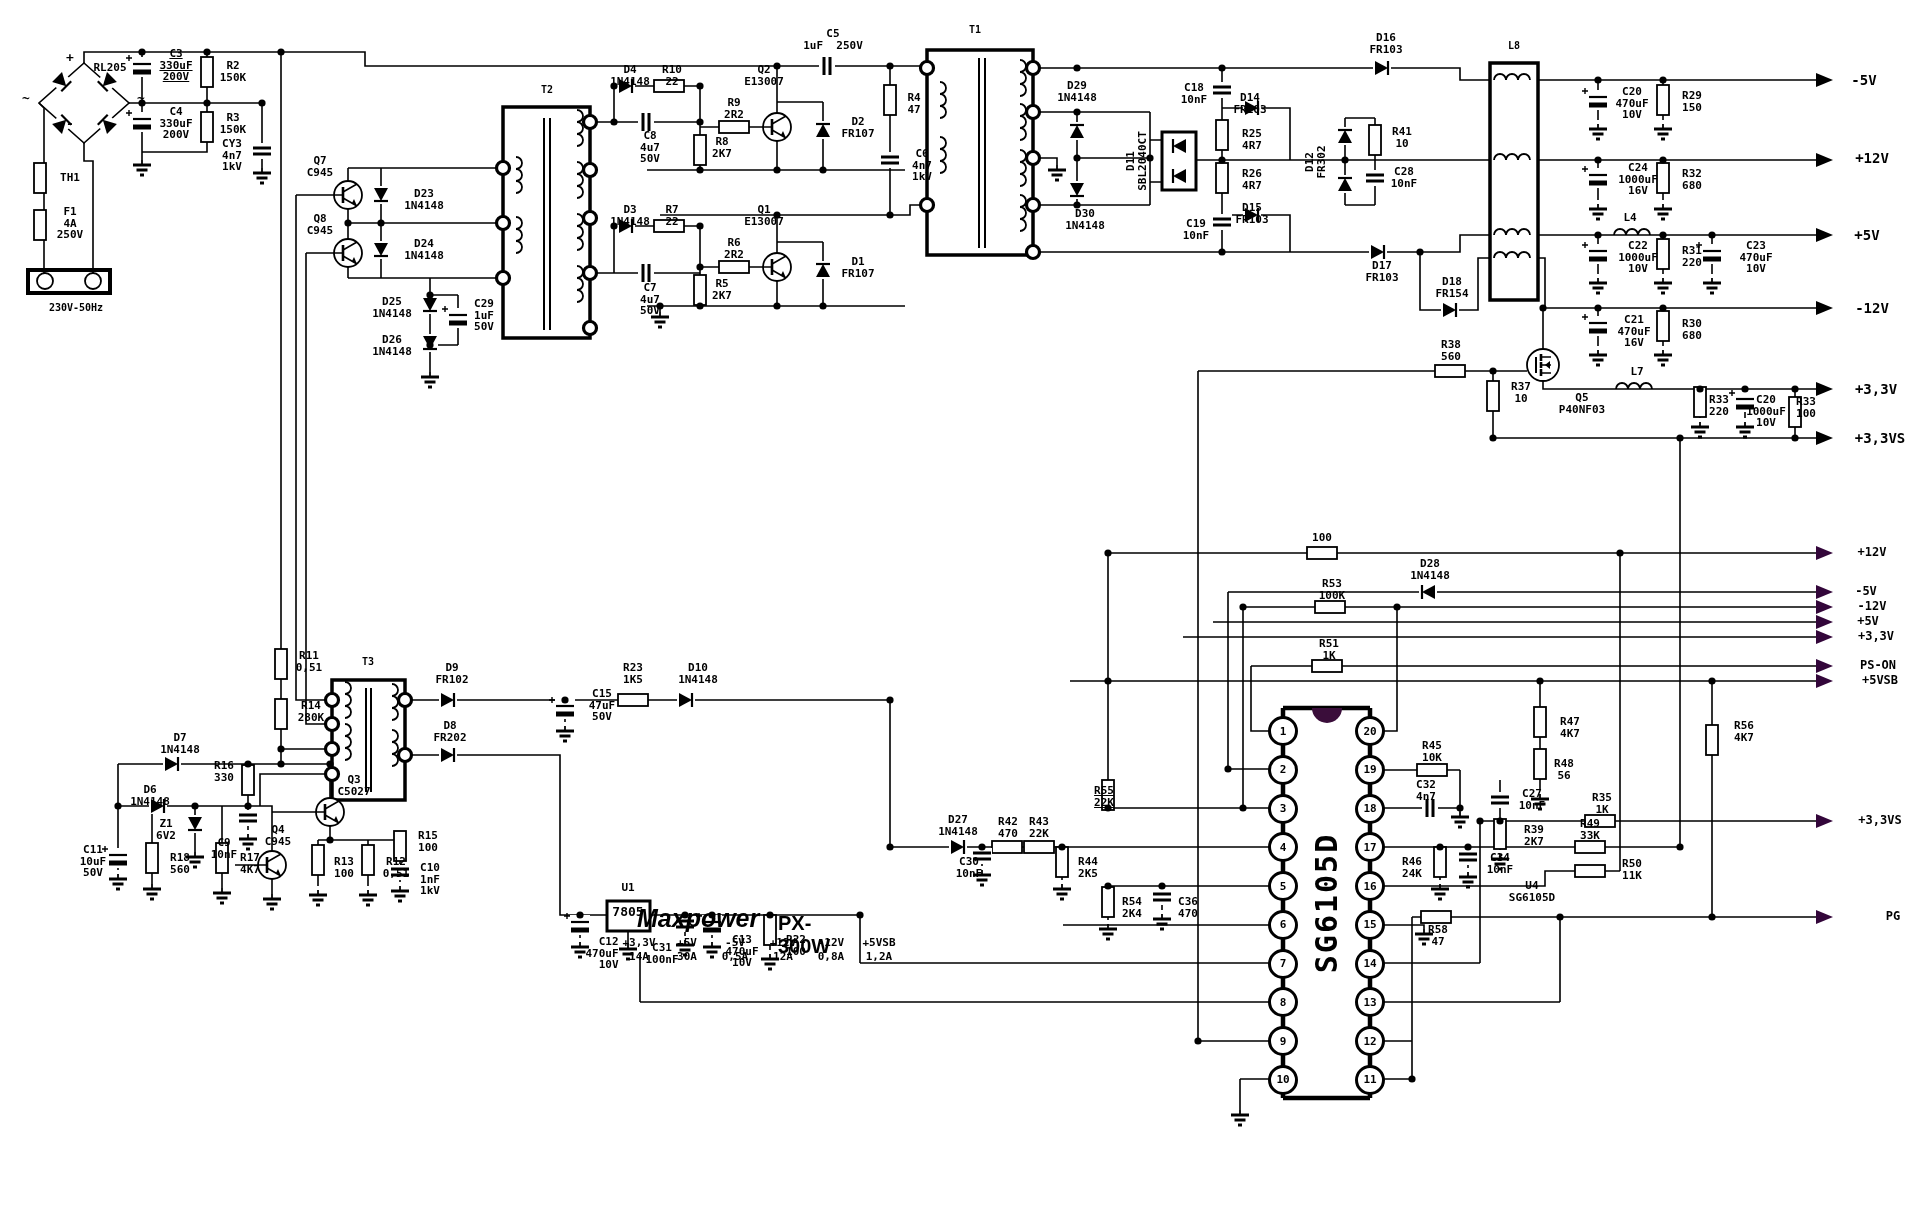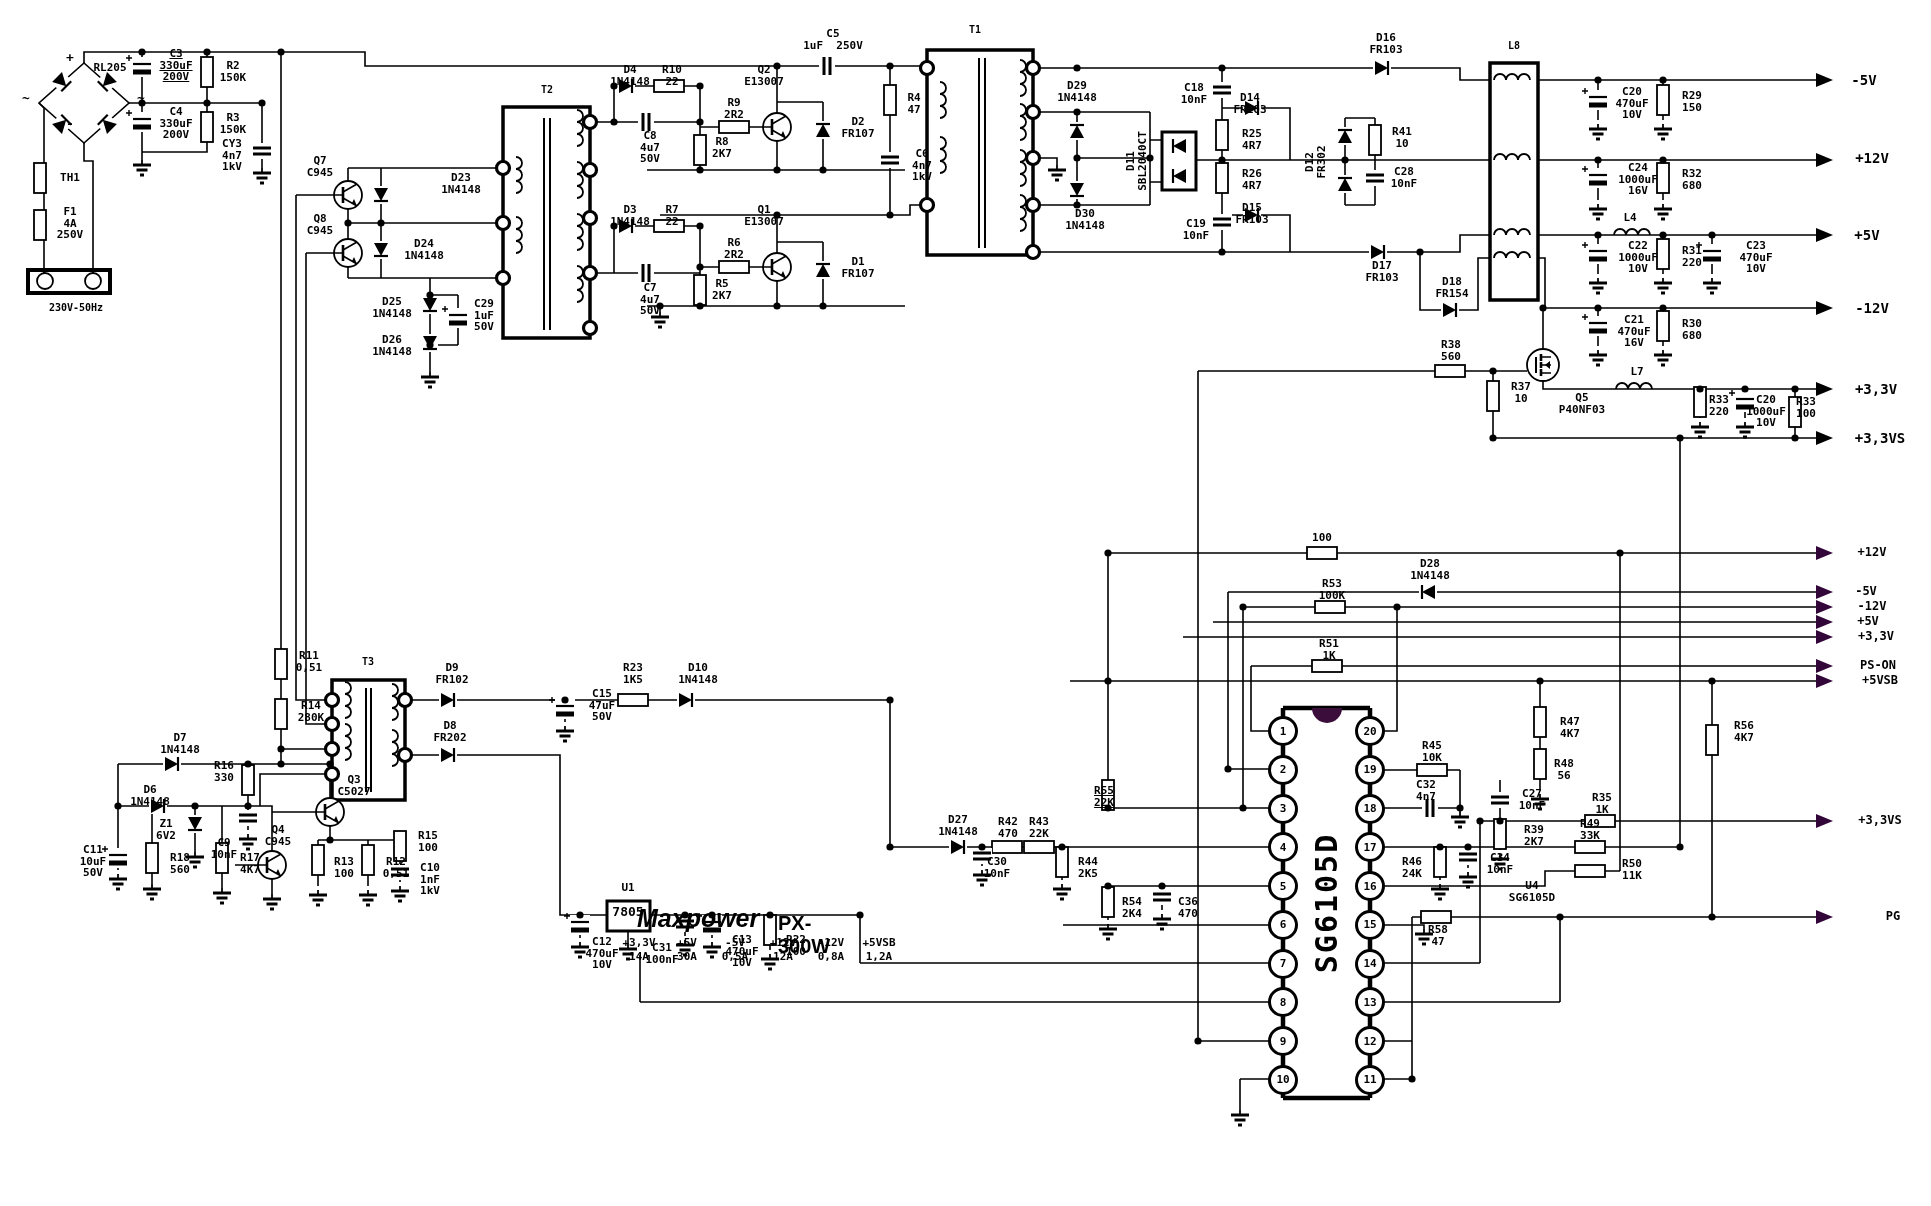--- a/index.html
+++ b/index.html
@@ -536,21 +536,21 @@
 250V</div>
       <div class="lbl big" style="left: 76px; top: 300px;">230V-50Hz</div>
       <div class="lbl sym" style="left: 26px; top: 92px;">~</div>
       <div class="lbl sym" style="left: 141px; top: 92px;">~</div>
       <div class="lbl sym" style="left: 70px; top: 52px;">+</div>
       <div class="lbl sym" style="left: 70px; top: 118px;">-</div>
       <div class="lbl" style="left: 320px; top: 155px;">Q7
 C945</div>
       <div class="lbl" style="left: 320px; top: 213px;">Q8
 C945</div>
-      <div class="lbl" style="left: 424px; top: 172px; margin-left: 37px;">D23
+      <div class="lbl" style="left: 424px; top: 188px;">D23
 1N4148</div>
       <div class="lbl" style="left: 424px; top: 238px;">D24
 1N4148</div>
       <div class="lbl" style="left: 392px; top: 296px;">D25
 1N4148</div>
       <div class="lbl" style="left: 392px; top: 334px;">D26
 1N4148</div>
       <div class="lbl" style="left: 484px; top: 298px;">C29
 1uF
 50V</div>
@@ -720,41 +720,41 @@
       <div class="lbl" style="left: 1088px; top: 856px;">R44
 2K5</div>
       <div class="lbl" style="left: 1132px; top: 896px;">R54
 2K4</div>
       <div class="lbl" style="left: 1188px; top: 896px; text-align: center;">C36
 470</div>
       <div class="lbl" style="left: 958px; top: 814px;">D27
 1N4148</div>
       <div class="lbl" style="left: 1008px; top: 816px;">R42
 470</div>
-      <div class="lbl" style="left: 997px; top: 856px;">C30
+      <div class="lbl" style="left: 969px; top: 856px;">C30
 10nF</div>
       <div class="lbl" style="left: 309px; top: 650px;">R11
 0,51</div>
       <div class="lbl" style="left: 311px; top: 700px;">R14
 280K</div>
       <div class="lbl big" style="left: 368px; top: 654px;">T3</div>
       <div class="lbl" style="left: 452px; top: 662px;">D9
 FR102</div>
       <div class="lbl" style="left: 450px; top: 720px;">D8
 FR202</div>
       <div class="lbl" style="left: 633px; top: 662px;">R23
 1K5</div>
       <div class="lbl" style="left: 698px; top: 662px;">D10
 1N4148</div>
       <div class="lbl" style="left: 602px; top: 688px;">C15
 47uF
 50V</div>
       <div class="lbl" style="left: 628px; top: 882px;">U1</div>
       <div class="lbl boxtext" style="left: 628px; top: 906px;">7805</div>
-      <div class="lbl" style="left: 602px; top: 936px;">C12
+      <div class="lbl" style="left: 602px; top: 936px; text-align: right;">C12
 470uF
 10V</div>
       <div class="lbl" style="left: 662px; top: 942px;">C31
 100nF</div>
       <div class="lbl" style="left: 742px; top: 934px;">C13
 470uF
 10V</div>
       <div class="lbl" style="left: 796px; top: 934px;">R22
 100</div>
       <div class="lbl" style="left: 180px; top: 732px;">D7

